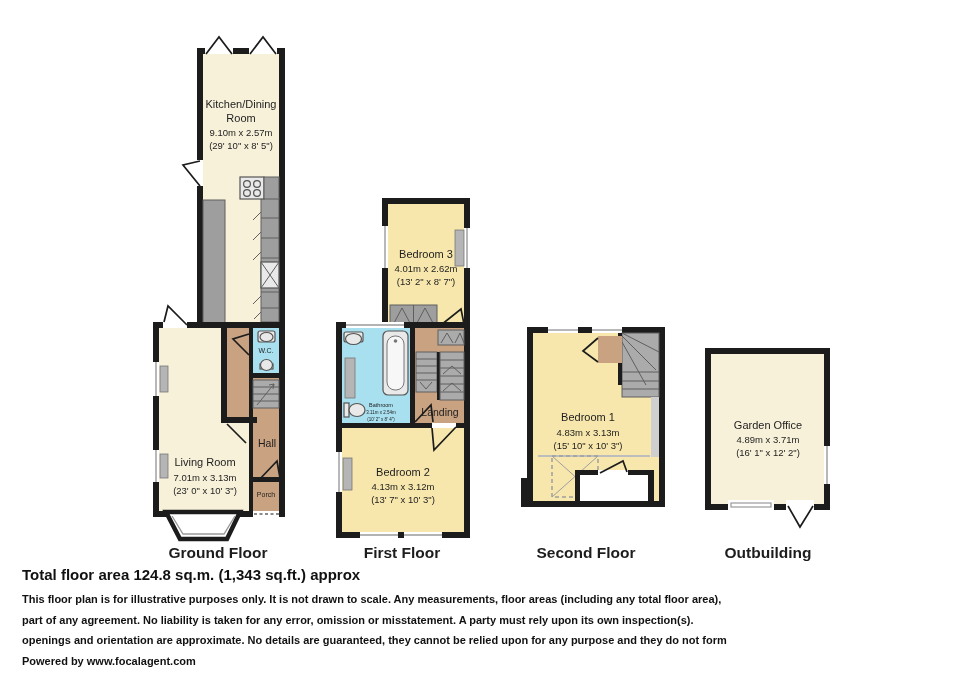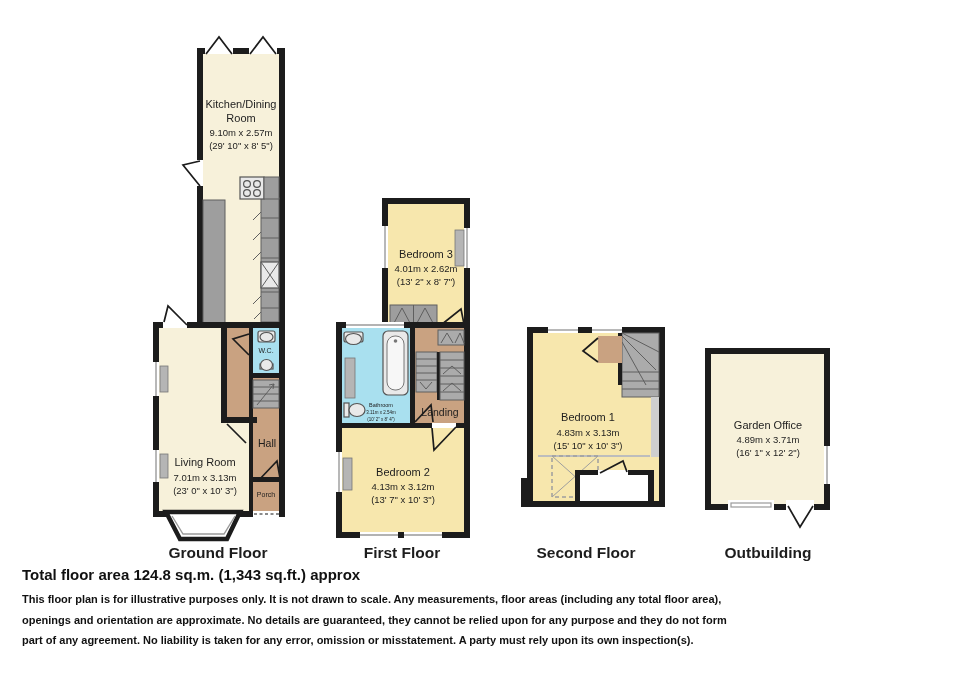--- a/index.html
+++ b/index.html
@@ -254,16 +254,17 @@
     <text class="floor-label ctr" x="218" y="558">Ground Floor</text>
     <text class="floor-label ctr" x="402" y="558">First Floor</text>
     <text class="floor-label ctr" x="586" y="558">Second Floor</text>
     <text class="floor-label ctr" x="768" y="558">Outbuilding</text>
   </svg>
 
   
   <div class="footer">
     <div class="total">Total floor area 124.8 sq.m. (1,343 sq.ft.) approx</div>
     <div class="line">This floor plan is for illustrative purposes only. It is not drawn to scale. Any measurements, floor areas (including any total floor area),</div>
+    <div class="line">part of any agreement. No liability is taken for any error, omission or misstatement. A party must rely upon its own inspection(s).</div>
     <div class="line">openings and orientation are approximate. No details are guaranteed, they cannot be relied upon for any purpose and they do not form</div>
-    <div class="line">part of any agreement. No liability is taken for any error, omission or misstatement. A party must rely upon its own inspection(s).</div>
+    <div class="line">Powered by www.focalagent.com</div>
   </div>
 </div>
 
 </body></html>

